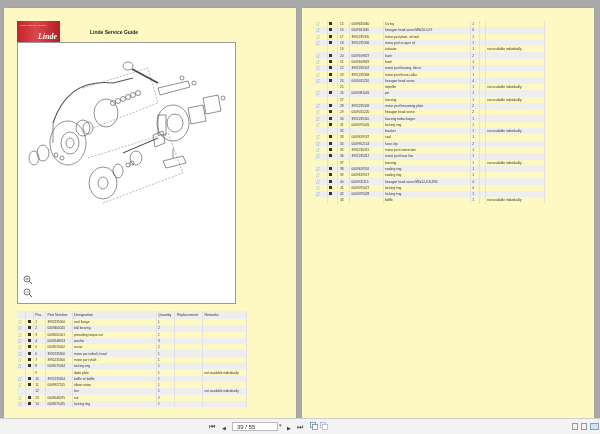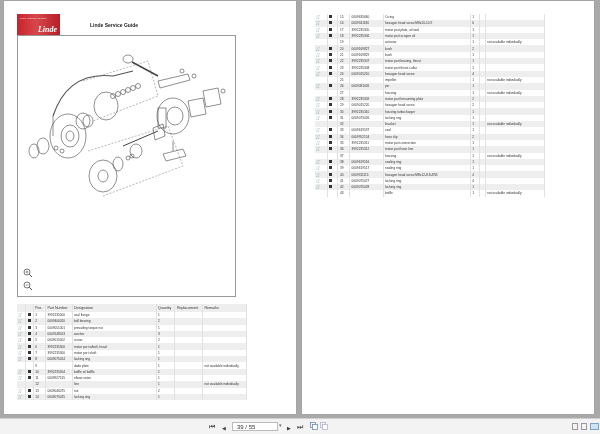--- a/index.html
+++ b/index.html
@@ -1,18 +1,18 @@
 <!DOCTYPE html>
 <html><head>
 <meta charset="utf-8">
 <style>
   html, body { margin:0; padding:0; }
   body { width:600px; height:434px; background:#a9a9a9; font-family:"Liberation Sans", sans-serif; position:relative; overflow:hidden; }
   .viewer { position:absolute; left:0; top:0; width:600px; height:418px; background:#a9a9a9; }
-  .page { position:absolute; top:1px; background:#ffffff; height:413px; box-shadow:0 0 1px #888; }
+  .page { position:absolute; top:8px; background:#fef9c3; height:413px; box-shadow:0 0 1px #888; }
   .page-left { left:4px; width:292px; }
   .page-right { left:302px; width:292px; }
   .logo { position:absolute; left:13px; top:13px; width:43px; height:22px; background:linear-gradient(90deg,#c8232c 0%,#d7474c 45%,#b81e27 100%); }
   .logo .tag { position:absolute; left:3px; top:3px; font-size:2.5px; color:#fbdcdc; }
   .logo .brand { position:absolute; right:3px; bottom:2px; font-size:8px; font-style:italic; font-weight:bold; color:#fff; font-family:"Liberation Serif", serif; }
   .doc-title { position:absolute; left:86px; top:21px; font-size:5px; font-weight:bold; color:#222; }
   .diagram { position:absolute; left:13px; top:34px; width:217px; height:260px; border:1px solid #999; background:#fff; }
   .diagram svg { position:absolute; left:0; top:0; }
   .zoom-btn { position:absolute; left:5px; width:10px; height:10px; }
   table.parts { position:absolute; border-collapse:collapse; font-size:3.2px; color:#333; }

